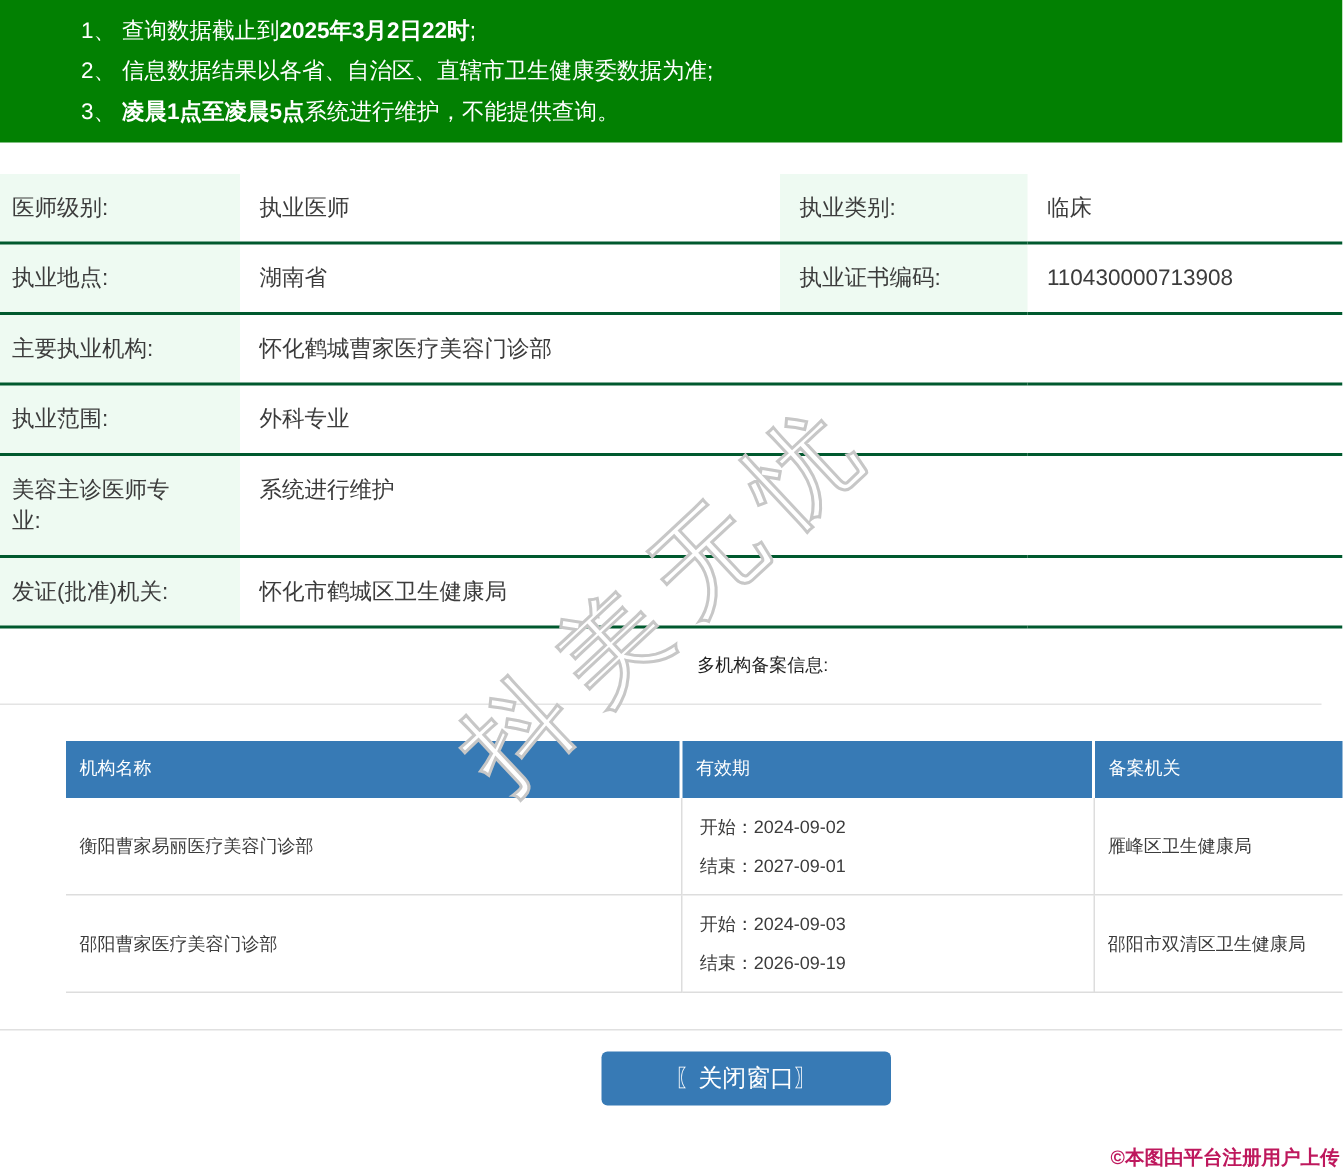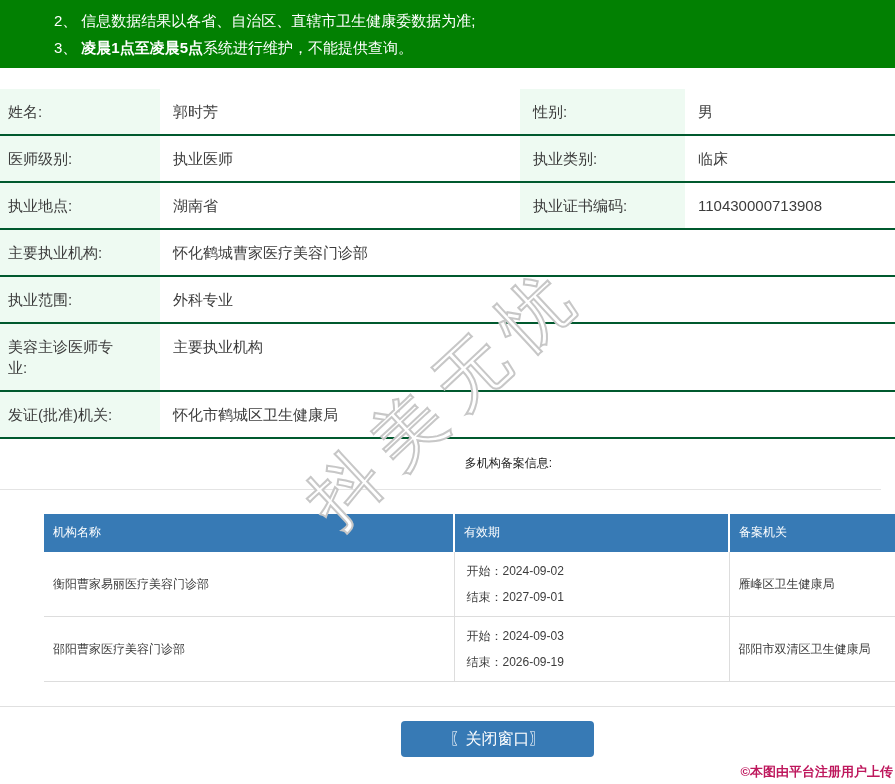--- a/index.html
+++ b/index.html
@@ -54,41 +54,38 @@
   .copyright { position:absolute; right:2px; bottom:3px; font-size:13px; font-weight:bold;
     color:#be185d; z-index:7;
     text-shadow:-1px -1px 0 #fff, 1px -1px 0 #fff, -1px 1px 0 #fff, 1px 1px 0 #fff,
       0 -1px 0 #fff, 0 1px 0 #fff, -1px 0 0 #fff, 1px 0 0 #fff; }
 </style>
 </head>
 <body>
 
 <div class="banner">
   <div class="line">
+    <span class="num">1、</span><span>查询数据截止到</span><b>2025年3月2日22时</b><span>;</span>
+  </div>
+  <div class="line">
     <span class="num">2、</span><span>信息数据结果以各省、自治区、直辖市卫生健康委数据为准;</span><b></b><span></span>
   </div>
   <div class="line">
     <span class="num">3、</span><span></span><b>凌晨1点至凌晨5点</b><span>系统进行维护，不能提供查询。</span>
   </div>
 </div>
 
 <table class="info">
   <colgroup>
       <col style="width:160px">
       <col style="width:360px">
       <col style="width:165px">
       <col style="width:210px">
     </colgroup>
   <tbody>
-      <tr>
-    <td class="lbl">姓名:</td>
-    <td class="val">郭时芳</td>
-    <td class="lbl2">性别:</td>
-    <td class="val2">男</td>
-  </tr>
   <tr>
     <td class="lbl">医师级别:</td>
     <td class="val">执业医师</td>
     <td class="lbl2">执业类别:</td>
     <td class="val2">临床</td>
   </tr>
   <tr>
     <td class="lbl">执业地点:</td>
     <td class="val">湖南省</td>
     <td class="lbl2">执业证书编码:</td>
@@ -97,21 +94,21 @@
   <tr>
     <td class="lbl">主要执业机构:</td>
     <td class="val" colspan="3">怀化鹤城曹家医疗美容门诊部</td>
   </tr>
   <tr>
     <td class="lbl">执业范围:</td>
     <td class="val" colspan="3">外科专业</td>
   </tr>
   <tr>
     <td class="lbl">美容主诊医师专业:</td>
-    <td class="val" colspan="3">主要执业机构</td>
+    <td class="val" colspan="3">系统进行维护</td>
   </tr>
   <tr>
     <td class="lbl">发证(批准)机关:</td>
     <td class="val" colspan="3">怀化市鹤城区卫生健康局</td>
   </tr>
 </tbody>
   </table>
 
 <div class="section-title">多机构备案信息:</div>
 

